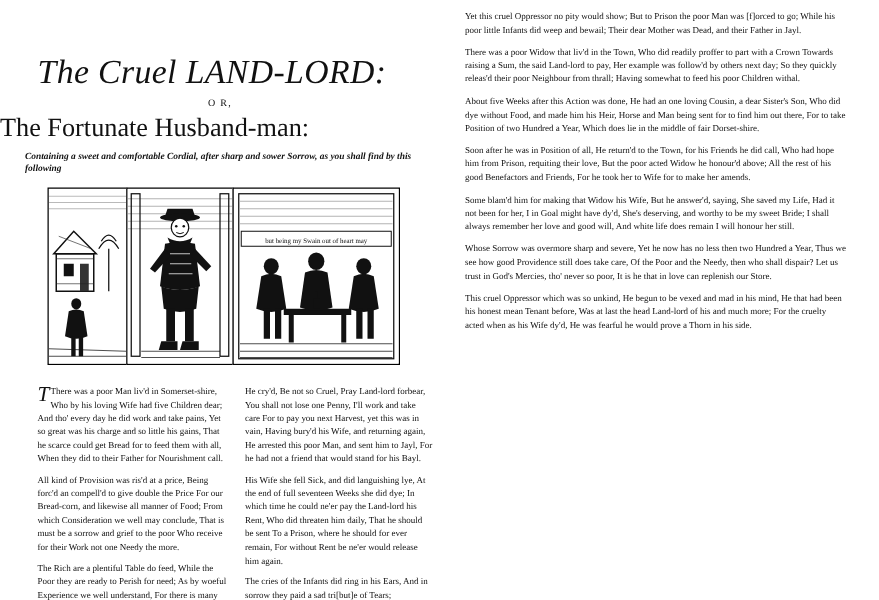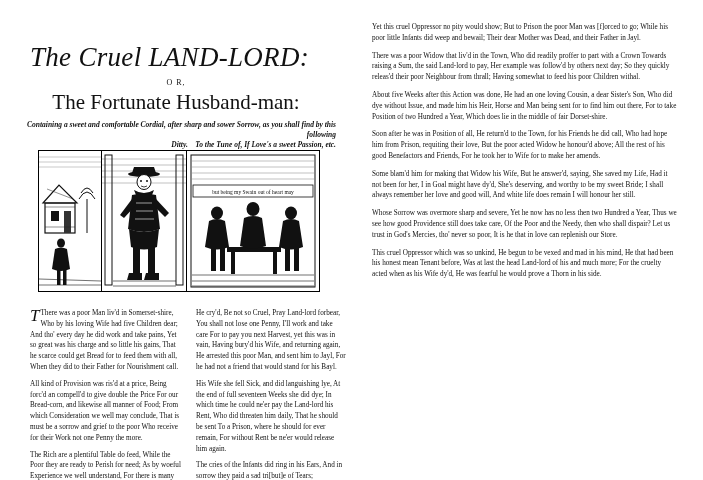--- a/index.html
+++ b/index.html
@@ -23,28 +23,27 @@
     font-size:27px;
     letter-spacing:0.3px;
     white-space:nowrap;
   }
   .or {
     position:absolute; left:0; top:62px; width:352px;
     text-align:center; font-size:8px; letter-spacing:1px;
   }
   .title-sub {
     position:absolute; left:0; top:74px; width:352px;
-    text-align:center;
     font-size:21px;
     white-space:nowrap;
   }
   .blurb {
     position:absolute; left:20px; top:104px; width:316px;
     font-size:7.5px; font-weight:bold; font-style:italic;
-    line-height:1.35; text-align:right;
+    line-height:1.35; text-align:left;
   }
   .blurb .l2 { display:block; }
   .tune { font-weight:bold; font-style:italic; }
 
   
   .cuts { position:absolute; left:38px; top:134px; width:280px; height:140px; }
   .cut {
     position:absolute; top:0; height:140px;
     border:1px solid #000; background:#fff; overflow:hidden;
   }
@@ -60,45 +59,40 @@
   .col p { margin:0 0 6px 0; }
   .colA { left:30px; top:292px; width:152px; }
   .colB { left:196px; top:292px; width:150px; }
   .dropcap {
     float:left; font-size:17px; line-height:14px;
     font-style:italic; padding:0 1px 0 0; margin-top:1px;
   }
 
   
   .right {
-    position:absolute; left:372px; top:22px; width:306px;
+    position:absolute; left:372px; top:8px; width:306px;
     font-size:7.2px; line-height:1.5;
   }
   .right p { margin:0 0 7px 0; }
 </style>
 </head>
 <body>
 
 <div class="sheet">
 
   <div class="left">
 
     <div class="title-main">The Cruel LAND-LORD:</div>
 
     <div class="or">O R,</div>
 
     <div class="title-sub">The Fortunate Husband-man:</div>
 
     <div class="blurb">
       <span>Containing a sweet and comfortable Cordial, after sharp and sower Sorrow, as you shall find by this following</span>
-      <span class="l2">
-        <span>Ditty.</span>
-        &nbsp;&nbsp;
-        <span class="tune">To the Tune of, If Love's a sweet Passion, etc.</span>
-      </span>
     </div>
 
     <div class="cuts">
 
       <div class="cut cut-left">
         <svg viewBox="0 0 62 140" preserveAspectRatio="none">
           <rect x="0" y="0" width="62" height="140" fill="#fff"></rect>
 
           <g stroke="#222" stroke-width="0.5" opacity="0.5">
             <line x1="0" y1="6" x2="62" y2="6"></line>
@@ -232,35 +226,35 @@
             <line x1="5" y1="130" x2="127" y2="130"></line>
             <line x1="5" y1="135" x2="127" y2="135"></line>
           </g>
         </svg>
       </div>
 
     </div>
 
     <div class="col colA">
       <p><span class="dropcap">T</span><span>There was a poor Man liv'd in Somerset-shire, Who by his loving Wife had five Children dear; And tho' every day he did work and take pains, Yet so great was his charge and so little his gains, That he scarce could get Bread for to feed them with all, When they did to their Father for Nourishment call.</span></p>
-      <p>All kind of Provision was ris'd at a price, Being forc'd an compell'd to give double the Price For our Bread-corn, and likewise all manner of Food; From which Consideration we well may conclude, That is must be a sorrow and grief to the poor Who receive for their Work not one Penny the more.</p>
+      <p>All kind of Provision was ris'd at a price, Being forc'd an compell'd to give double the Price For our Bread-corn, and likewise all manner of Food; From which Consideration we well may conclude, That is must be a sorrow and grief to the poor Who receive for their Work not one Needy the more.</p>
       <p>The Rich are a plentiful Table do feed, While the Poor they are ready to Perish for need; As by woeful Experience we well understand, For there is many good Families now in this Land,</p>
     </div>
 
     <div class="col colB">
       <p>He cry'd, Be not so Cruel, Pray Land-lord forbear, You shall not lose one Penny, I'll work and take care For to pay you next Harvest, yet this was in vain, Having bury'd his Wife, and returning again, He arrested this poor Man, and sent him to Jayl, For he had not a friend that would stand for his Bayl.</p>
       <p>His Wife she fell Sick, and did languishing lye, At the end of full seventeen Weeks she did dye; In which time he could ne'er pay the Land-lord his Rent, Who did threaten him daily, That he should be sent To a Prison, where he should for ever remain, For without Rent be ne'er would release him again.</p>
       <p>The cries of the Infants did ring in his Ears, And in sorrow they paid a sad tri[but]e of Tears;</p>
     </div>
 
   </div>
 
   <div class="right">
     <p>Yet this cruel Oppressor no pity would show; But to Prison the poor Man was [f]orced to go; While his poor little Infants did weep and bewail; Their dear Mother was Dead, and their Father in Jayl.</p>
     <p>There was a poor Widow that liv'd in the Town, Who did readily proffer to part with a Crown Towards raising a Sum, the said Land-lord to pay, Her example was follow'd by others next day; So they quickly releas'd their poor Neighbour from thrall; Having somewhat to feed his poor Children withal.</p>
-    <p>About five Weeks after this Action was done, He had an one loving Cousin, a dear Sister's Son, Who did dye without Issue, and made him his Heir, Horse and Man being sent for to find him out there, For to take Position of two Hundred a Year, Which does lie in the middle of fair Dorset-shire.</p>
+    <p>About five Weeks after this Action was done, He had an one loving Cousin, a dear Sister's Son, Who did dye without Food, and made him his Heir, Horse and Man being sent for to find him out there, For to take Position of two Hundred a Year, Which does lie in the middle of fair Dorset-shire.</p>
     <p>Soon after he was in Position of all, He return'd to the Town, for his Friends he did call, Who had hope him from Prison, requiting their love, But the poor acted Widow he honour'd above; All the rest of his good Benefactors and Friends, For he took her to Wife for to make her amends.</p>
     <p>Some blam'd him for making that Widow his Wife, But he answer'd, saying, She saved my Life, Had it not been for her, I in Goal might have dy'd, She's deserving, and worthy to be my sweet Bride; I shall always remember her love and good will, And white life does remain I will honour her still.</p>
     <p>Whose Sorrow was overmore sharp and severe, Yet he now has no less then two Hundred a Year, Thus we see how good Providence still does take care, Of the Poor and the Needy, then who shall dispair? Let us trust in God's Mercies, tho' never so poor, It is he that in love can replenish our Store.</p>
     <p>This cruel Oppressor which was so unkind, He begun to be vexed and mad in his mind, He that had been his honest mean Tenant before, Was at last the head Land-lord of his and much more; For the cruelty acted when as his Wife dy'd, He was fearful he would prove a Thorn in his side.</p>
   </div>
 
 </div>
 
 </body></html>

